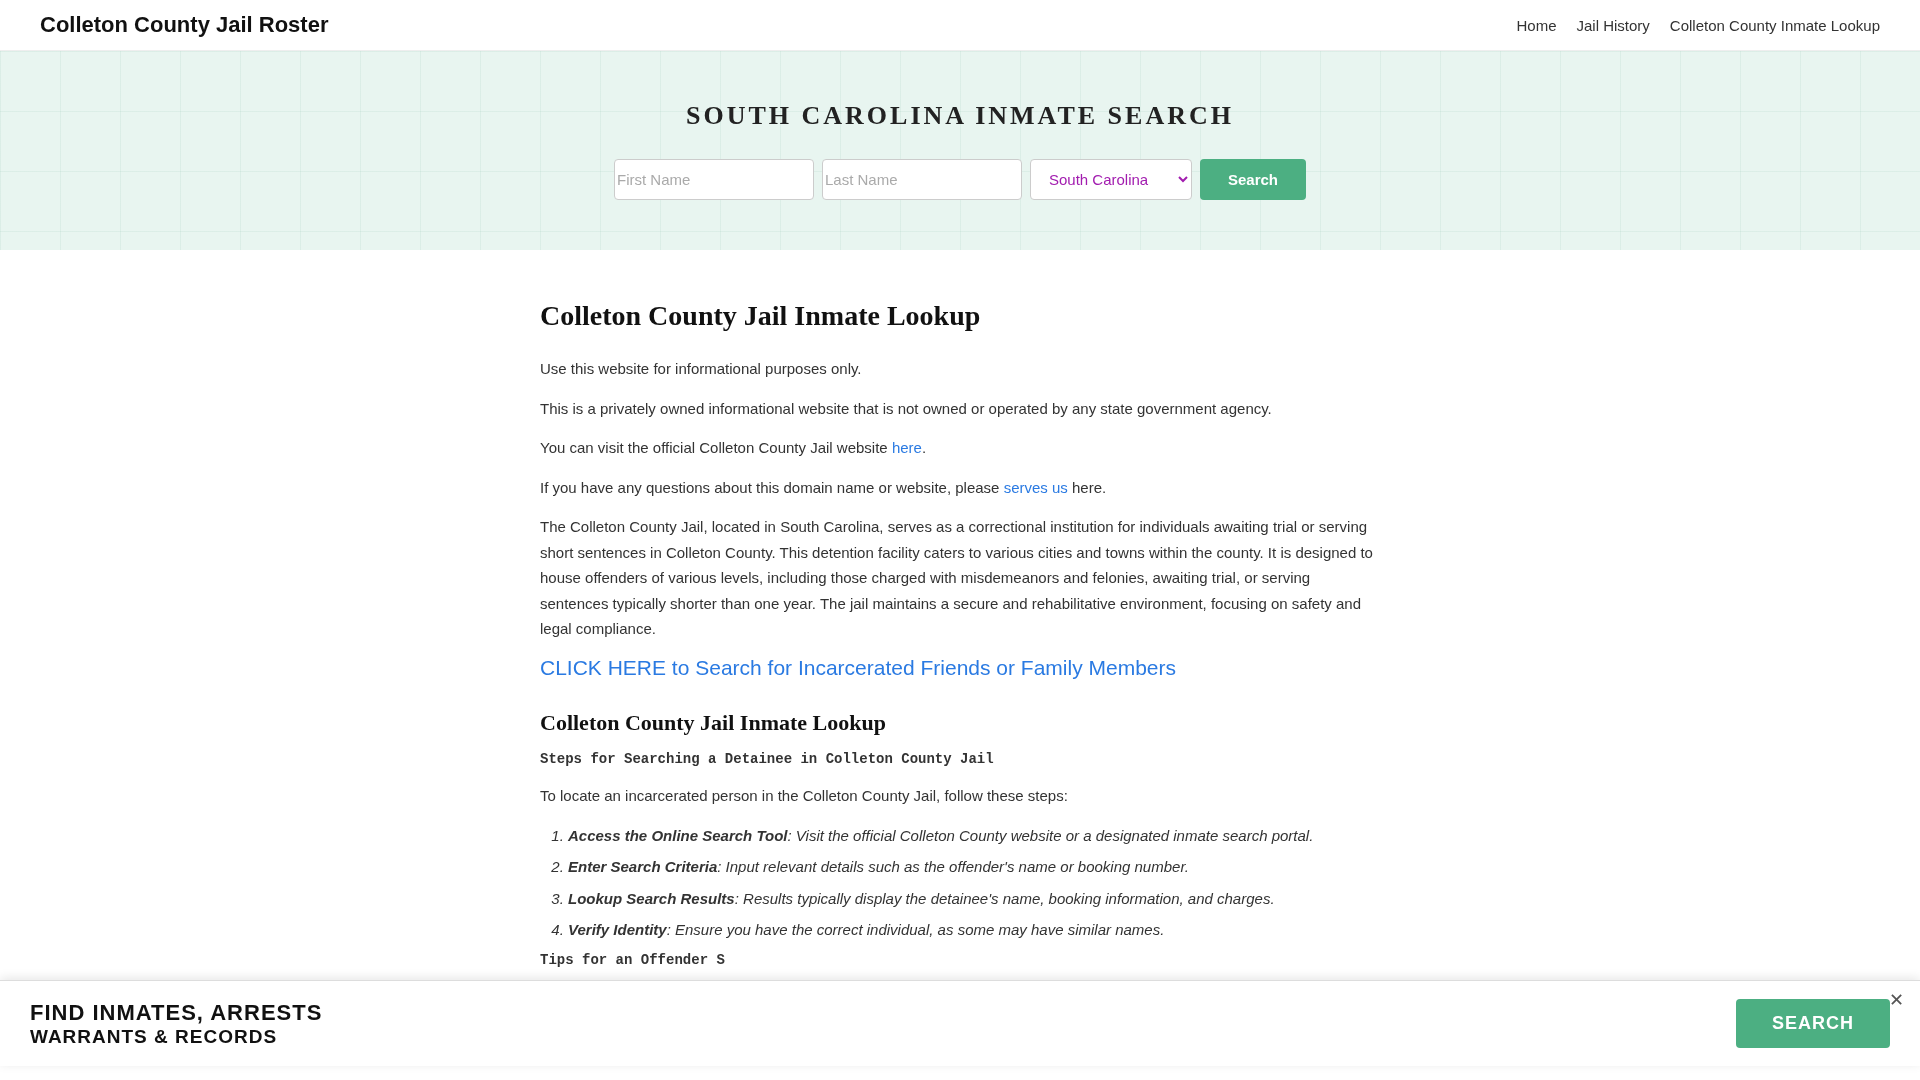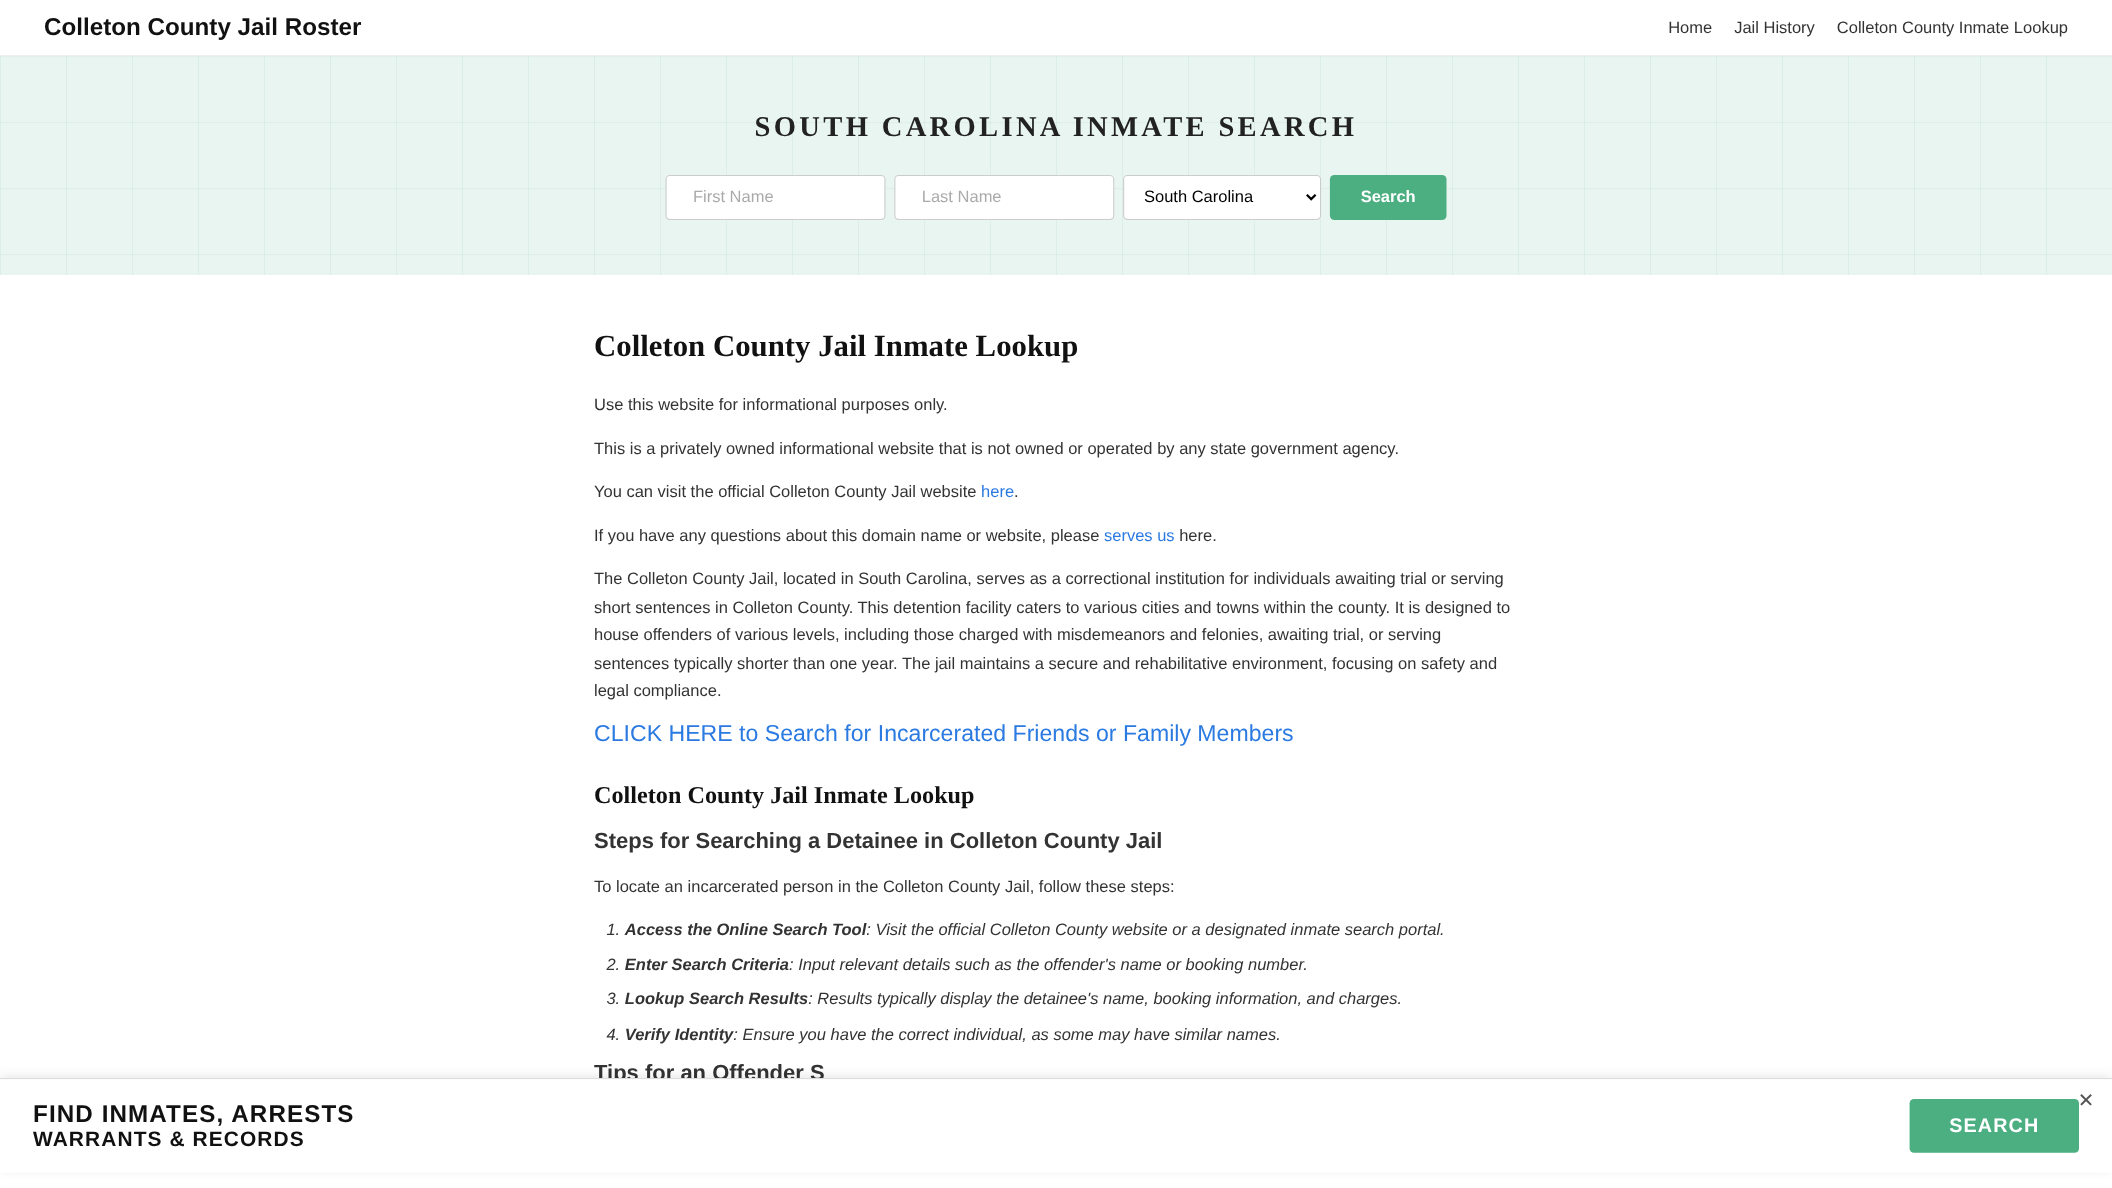--- a/index.html
+++ b/index.html
@@ -49,36 +49,36 @@
       margin-bottom: 28px;
       font-family: 'Georgia', serif;
     }
     .search-form {
       display: flex;
       justify-content: center;
       gap: 8px;
       flex-wrap: wrap;
     }
     .search-form input {
-      padding: 10px 24px;
+      padding: 10px 2px;
       border: 1px solid #ccc;
       border-radius: 4px;
       font-size: 15px;
       width: 200px;
       background: #fff;
     }
     .search-form input::placeholder { color: #aaa; }
     .search-form select {
       padding: 10px 14px;
       border: 1px solid #ccc;
       border-radius: 4px;
       font-size: 15px;
       background: #fff;
-      color: #000000;
-      width: 180px;
+      color: #a21caf;
+      width: 162px;
     }
     .search-form button {
       padding: 10px 28px;
       background: #4caf82;
       color: #fff;
       border: none;
       border-radius: 4px;
       font-size: 15px;
       font-weight: 600;
       cursor: pointer;
@@ -112,23 +112,24 @@
     }
     main a.inline-link { color: #2a7ae2; text-decoration: none; }
     .click-link {
       color: #2a7ae2;
       font-size: 21px;
       text-decoration: none;
       display: block;
       margin: 10px 0 20px;
     }
     .bold-heading {
-      font-size: 20px;
+      font-size: 14px;
       font-weight: 700;
       margin-bottom: 12px;
+      font-family: Liberation Mono, monospace;
     }
     main ol {
       margin-left: 28px;
       font-style: italic;
     }
     main ol li {
       font-size: 15px;
       line-height: 1.7;
       margin-bottom: 6px;
     }

